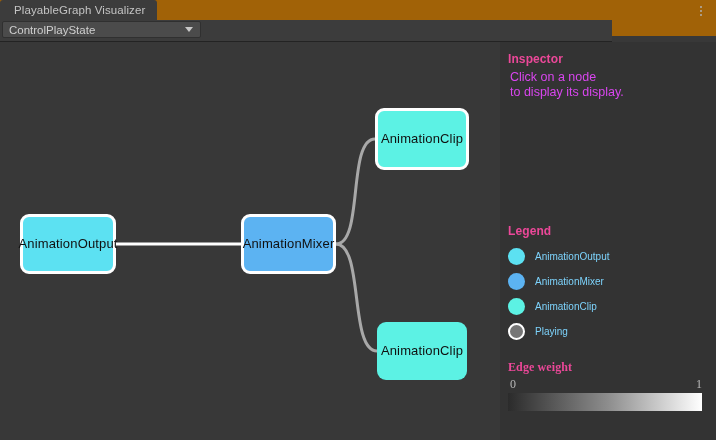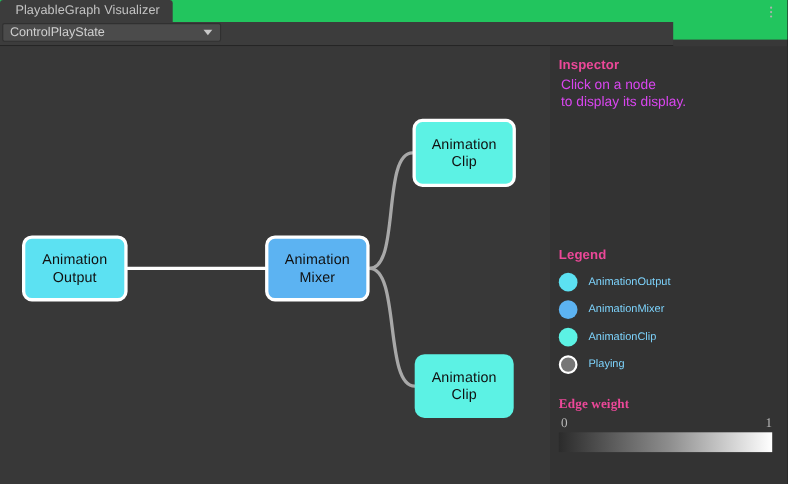--- a/index.html
+++ b/index.html
@@ -20,21 +20,21 @@
     width: 716px;
     height: 440px;
     background: #383838;
   }
 
   
   .tabbar {
     position: absolute;
     left: 0; top: 0;
     width: 716px; height: 36px;
-    background: #22c55e;
+    background: #a16207;
   }
   .tab {
     position: absolute;
     left: 0; top: 0;
     height: 20px;
     padding: 0 12px 0 14px;
     display: flex;
     align-items: center;
     background: #3c3c3c;
     border-top-left-radius: 3px;
@@ -108,21 +108,21 @@
     position: absolute;
     left: 0; top: 0;
     width: 500px; height: 398px;
   }
 
   .node {
     position: absolute;
     box-sizing: border-box;
     border-radius: 9px;
     display: flex;
-    flex-direction: column;
+    flex-direction: row;
     align-items: center;
     justify-content: center;
     color: #101010;
     font-size: 13px;
     line-height: 16px;
     text-align: center;
     letter-spacing: .15px;
   }
   .node.playing {
     border: 3px solid #ffffff;

